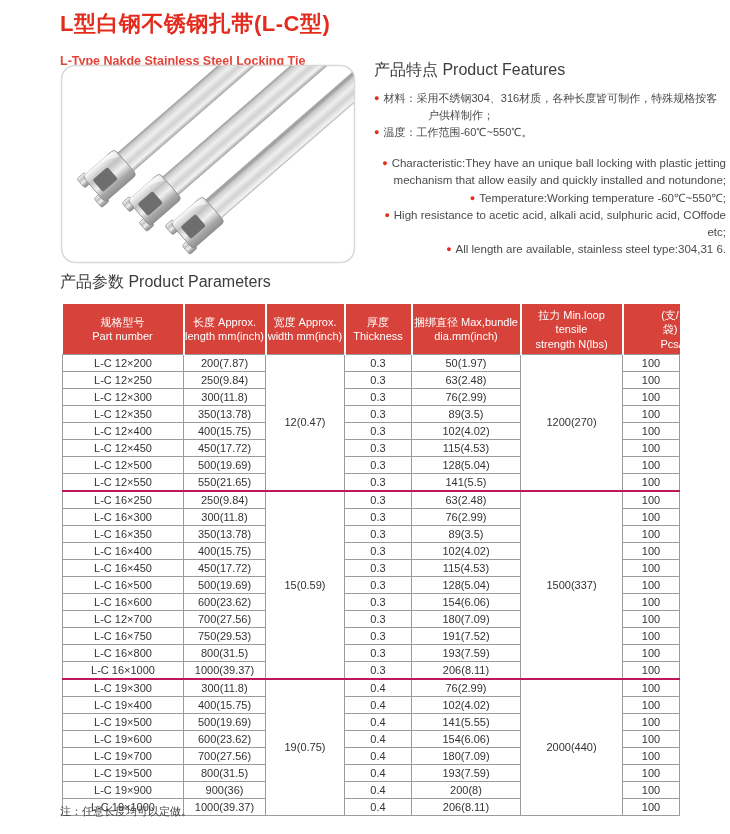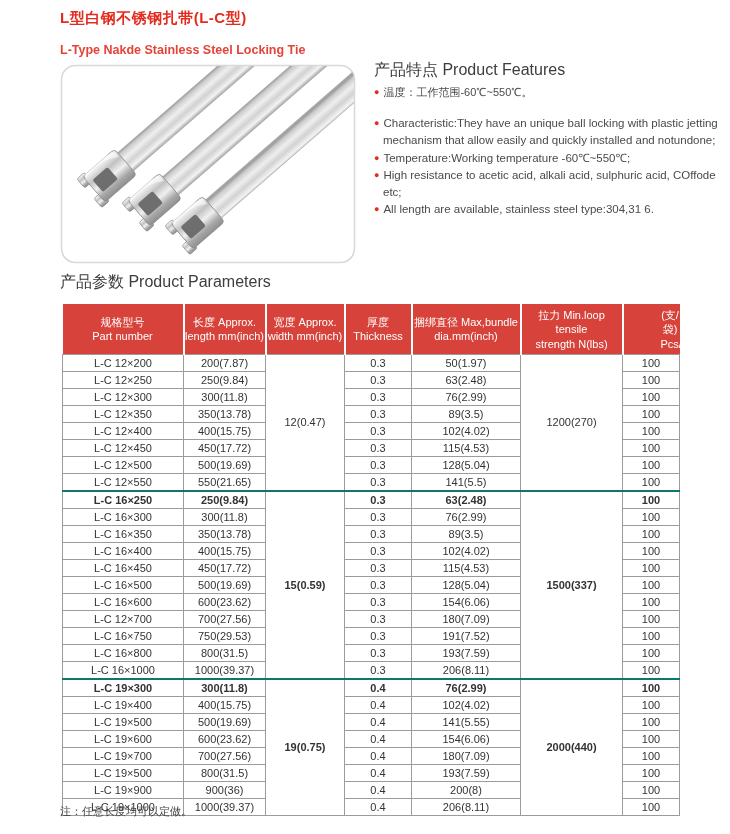--- a/index.html
+++ b/index.html
@@ -2,33 +2,33 @@
 <html><head>
 <meta charset="utf-8">
 <style>
   * { box-sizing: border-box; margin: 0; padding: 0; }
   html, body { background: #ffffff; }
   body {
     width: 730px; height: 834px; position: relative;
     font-family: "Liberation Sans", sans-serif; overflow: hidden;
   }
   .header-block { position: absolute; left: 60px; top: 9px; }
-  .title-cn { font-size: 15px; font-weight: bold; color: #e32b1e; letter-spacing: 0.5px; }
+  .title-cn { font-size: 22px; font-weight: bold; color: #e32b1e; letter-spacing: 0.5px; }
   .title-en { font-size: 12.5px; font-weight: bold; color: #e44338; margin-top: 15px; }
 
   .photo-wrap { position: absolute; left: 60px; top: 64px; width: 296px; height: 200px; }
   .photo-wrap svg { display: block; }
 
   .features { position: absolute; left: 374px; top: 60px; width: 352px; color: #4a4a4a; }
-  .features-heading { font-size: 16px; color: #3d3d3d; margin-bottom: 3px; }
+  .features-heading { font-size: 16px; color: #3d3d3d; margin-bottom: 9px; }
   ul.feature-list { list-style: none; }
   ul.feature-list li { font-size: 11px; line-height: 1.55; }
   ul.cn-list li { padding-left: 54px; text-indent: -54px; }
   ul.en-list { margin-top: 14px; }
-  ul.en-list li { padding-left: 9px; text-indent: -9px; line-height: 1.5; font-size: 11.5px; }
+  ul.en-list li { padding-left: 9px; text-indent: -9px; line-height: 1.5; font-size: 11.5px; text-align: right; }
   .dot { color: #e32b1e; font-size: 9px; margin-right: 4px; vertical-align: 1px; }
 
   .params-heading { position: absolute; left: 60px; top: 272px; font-size: 16px; color: #3d3d3d; }
 
   table.param-table {
     position: absolute; left: 62px; top: 304px; width: 617px;
     border-collapse: collapse; table-layout: fixed;
     font-size: 11px; color: #333333;
   }
   table.param-table th {
@@ -36,21 +36,21 @@
     font-size: 11px; line-height: 1.3; padding: 4px 0 3px 0;
     border-left: 2px solid #ffffff; border-right: 2px solid #ffffff;
     text-align: center; vertical-align: middle;
   }
   table.param-table th:first-child { border-left: none; }
   table.param-table th:last-child { border-right: none; padding-left: 37px; }
   table.param-table td {
     border: 1px solid #9b9b9b; text-align: center; vertical-align: middle;
     height: 16px; line-height: 16px; padding: 0; white-space: nowrap;
   }
-  table.param-table tr.group-start td { border-top: 2px solid #0f766e; font-weight: bold; }
+  table.param-table tr.group-start td { border-top: 2px solid #be185d; }
 
   .table-note { position: absolute; left: 60px; top: 804px; font-size: 11px; color: #3d3d3d; }
 </style>
 </head>
 <body>
 
 <div class="header-block">
   <div class="title-cn">L型白钢不锈钢扎带(L-C型)</div>
   <div class="title-en">L-Type Nakde Stainless Steel Locking Tie</div>
 </div>
@@ -105,20 +105,21 @@
         <rect x="-23" y="-8" width="20" height="16" rx="2" fill="#6e6e6e"></rect>
         <path d="M -26 -14 Q -6 -20 12 -8 L 12 -14 Q -8 -24 -26 -17 Z" fill="#ffffff" opacity="0.55"></path>
       </g>
     </g>
   </svg>
 </div>
 
 <div class="features">
   <div class="features-heading">产品特点 Product Features</div>
   <ul class="feature-list cn-list">
+      <li><span class="dot">●</span><span>材料：采用不绣钢304、316材质，各种长度皆可制作，特殊规格按客户供样制作；</span></li>
       <li><span class="dot">●</span><span>温度：工作范围-60℃~550℃。</span></li>
     </ul>
   <ul class="feature-list en-list">
       <li><span class="dot">●</span><span>Characteristic:They have an unique ball locking with plastic jetting mechanism that allow easily and quickly installed and notundone;</span></li>
       <li><span class="dot">●</span><span>Temperature:Working temperature -60℃~550℃;</span></li>
       <li><span class="dot">●</span><span>High resistance to acetic acid, alkali acid, sulphuric acid, COffode etc;</span></li>
       <li><span class="dot">●</span><span>All length are available, stainless steel type:304,31 6.</span></li>
     </ul>
 </div>
 

